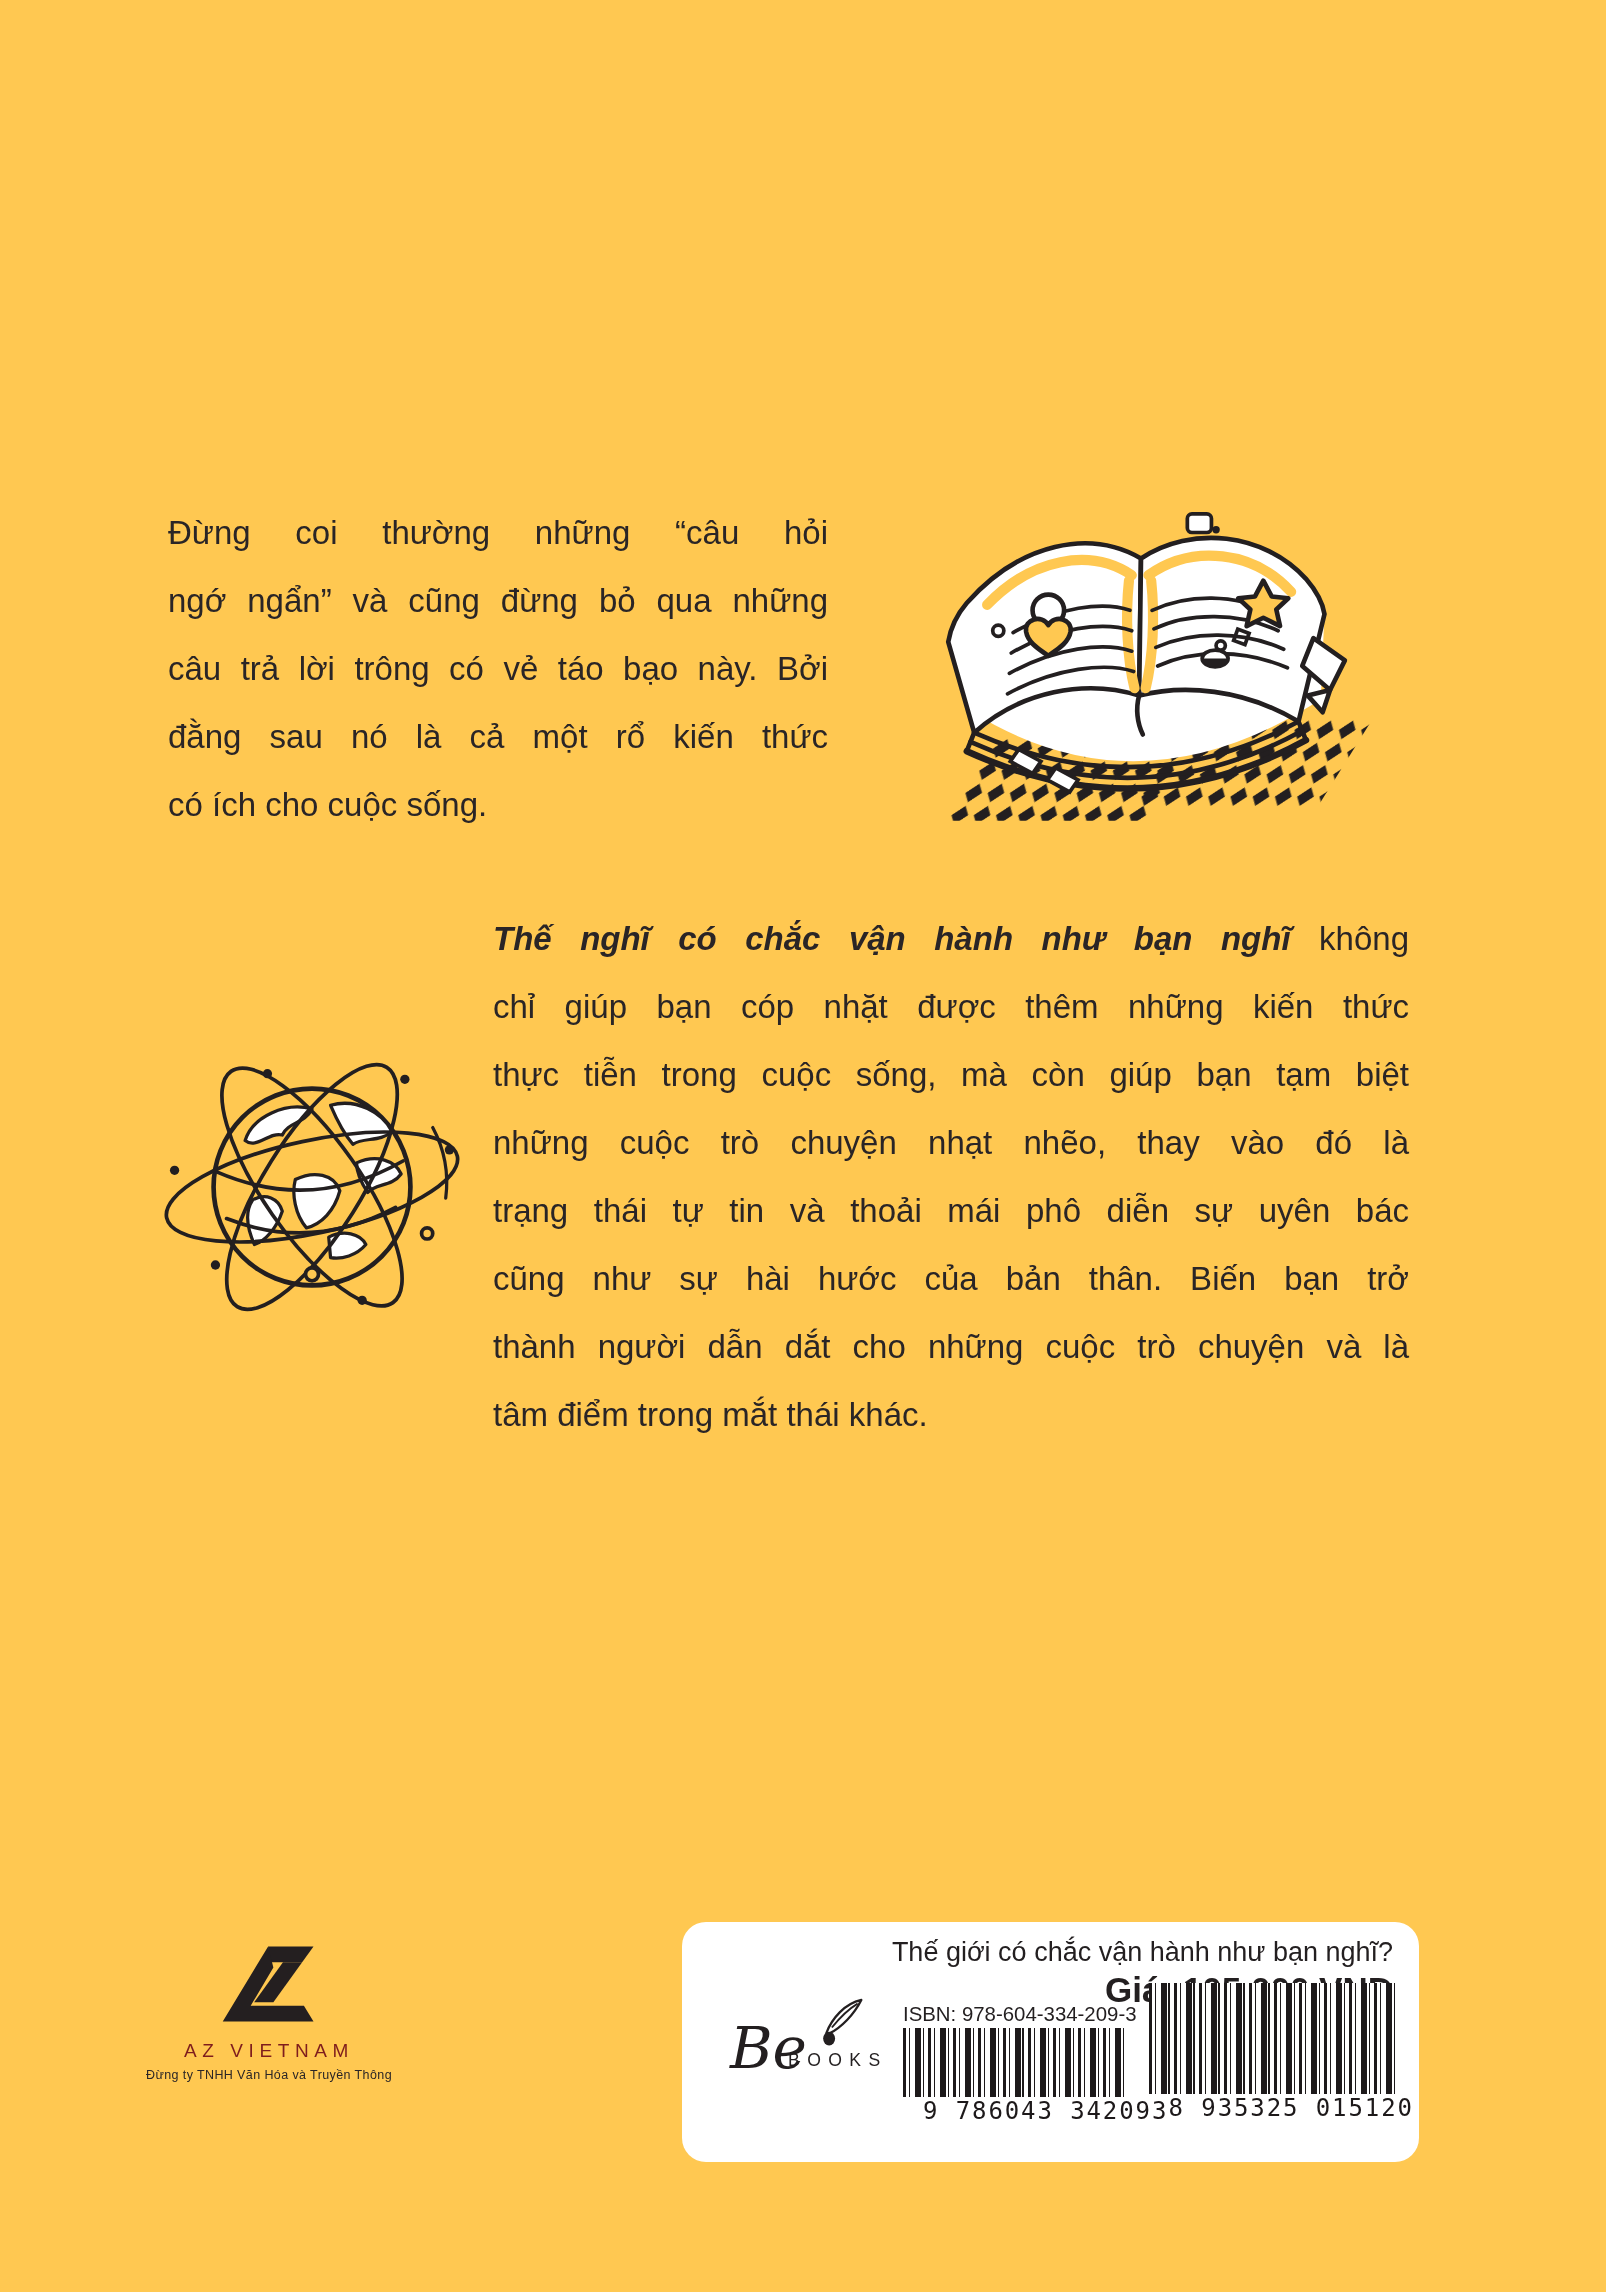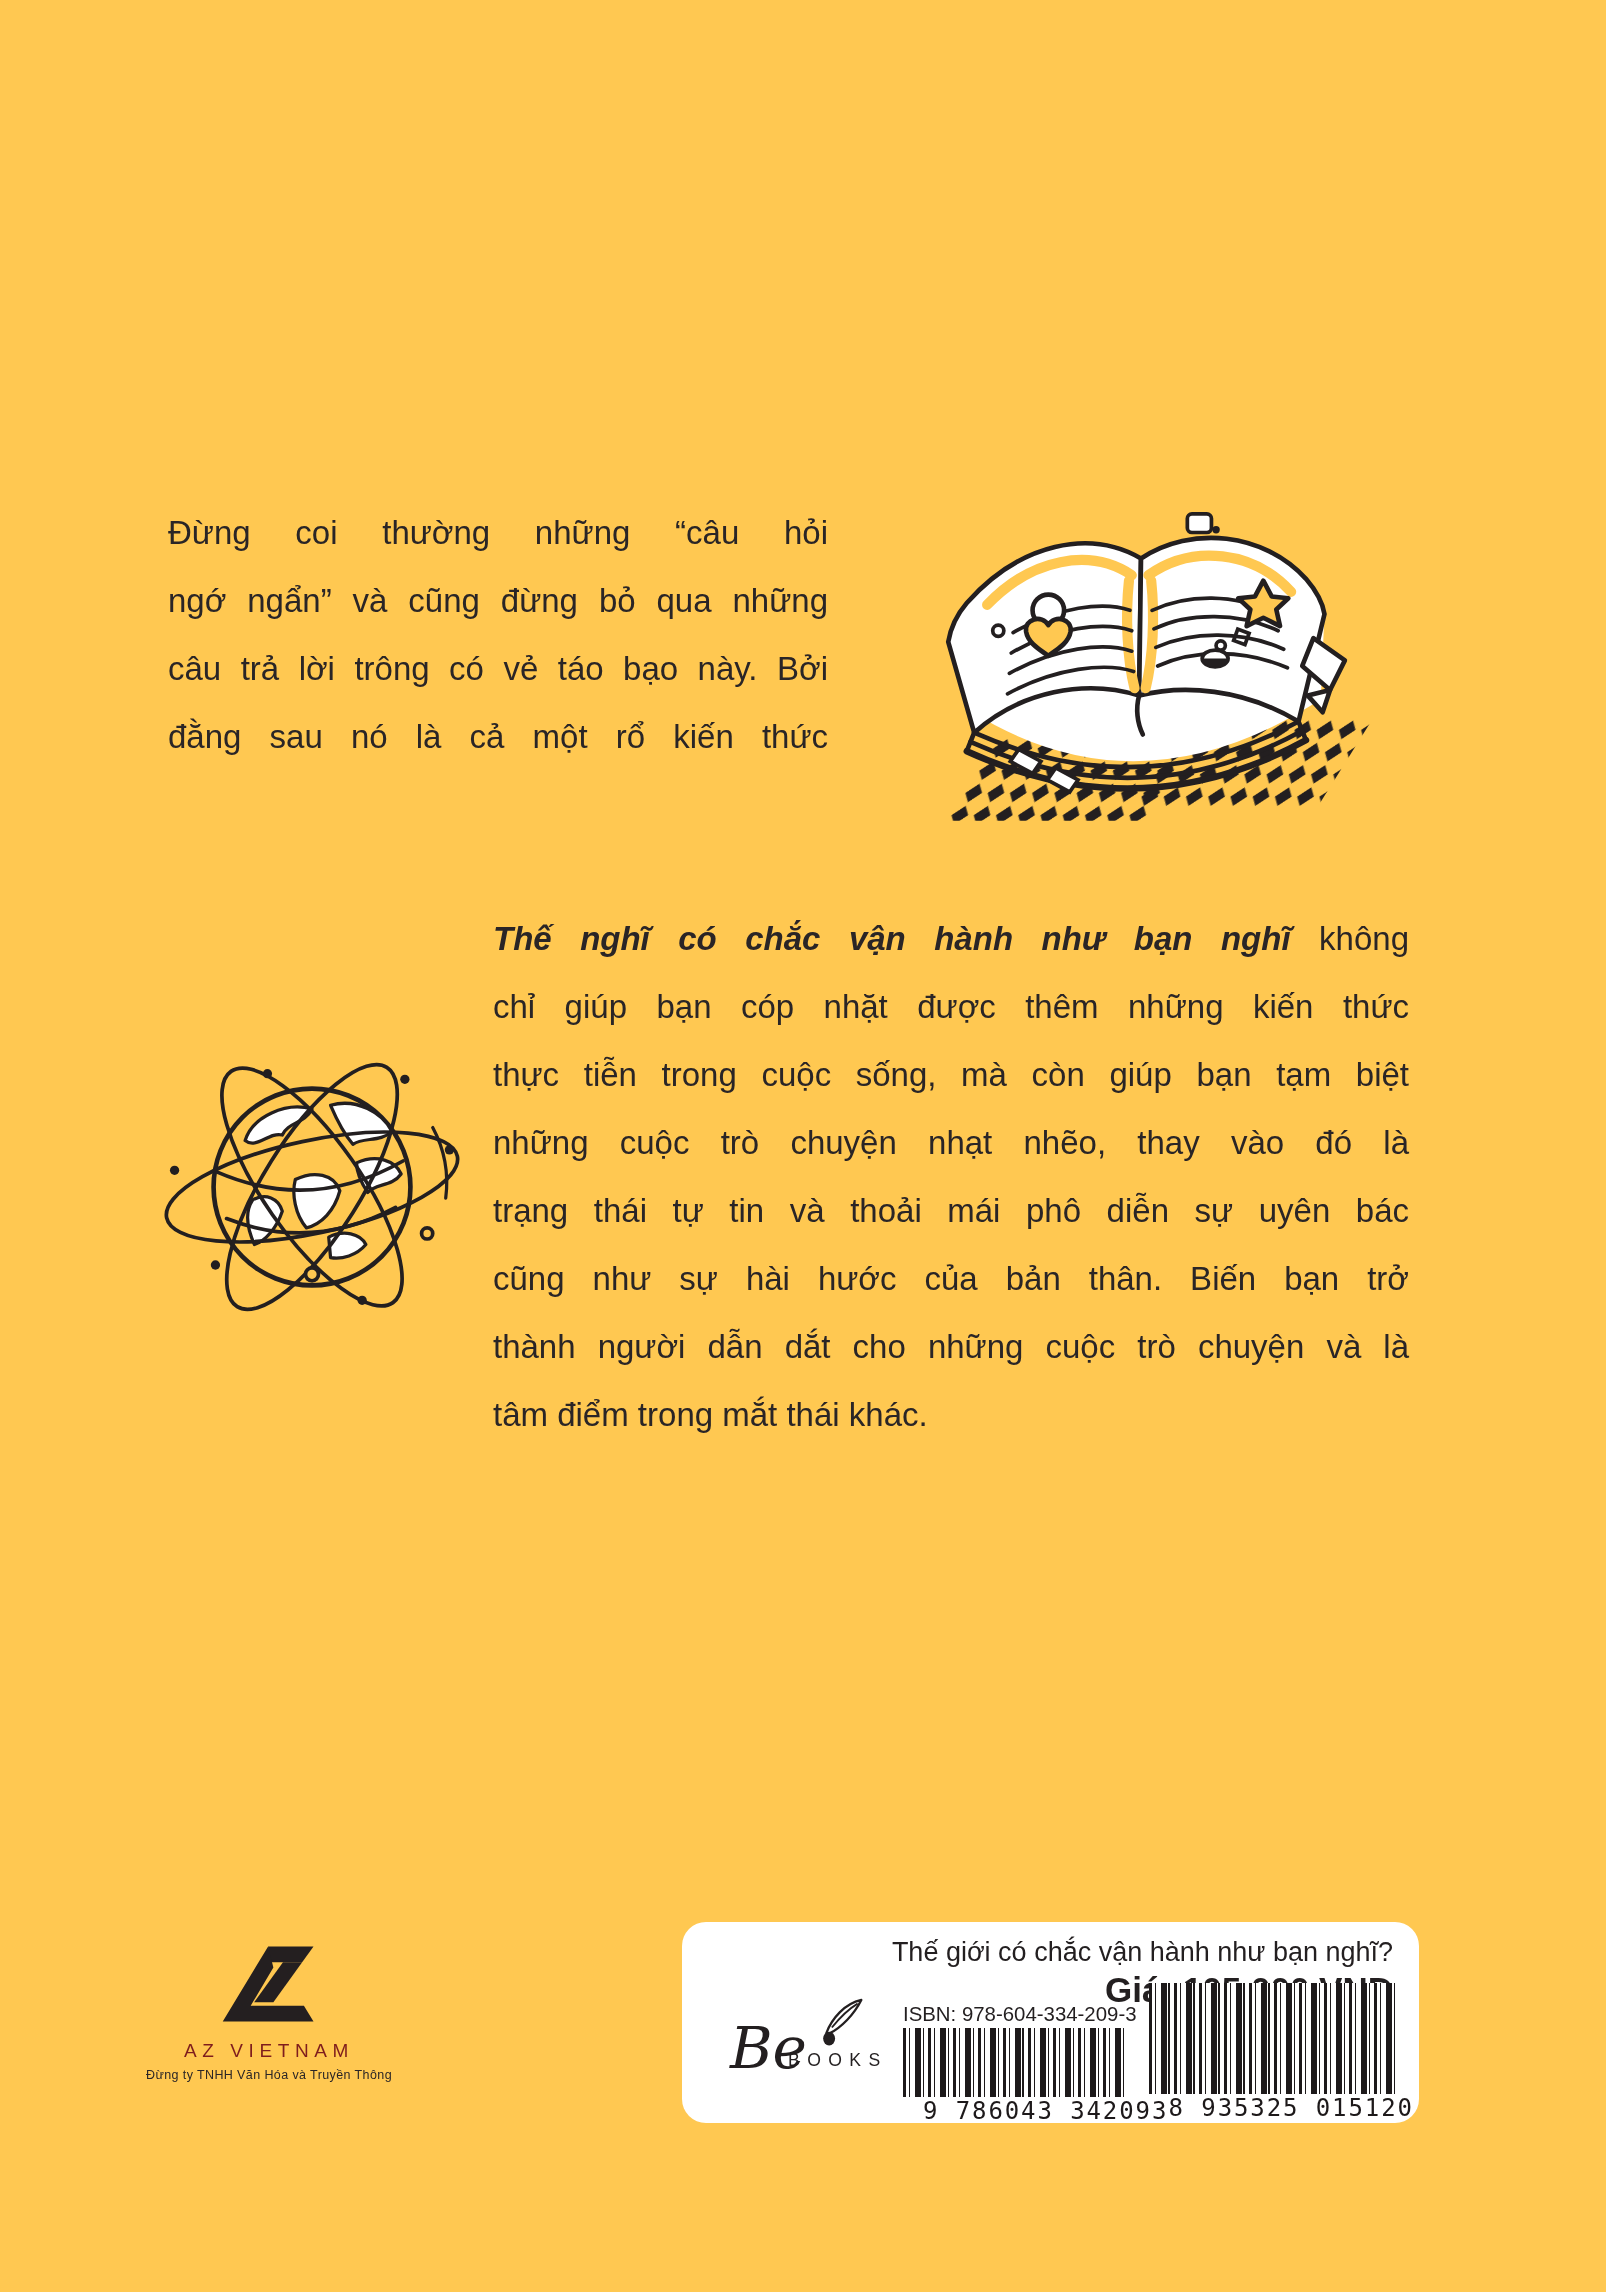--- a/index.html
+++ b/index.html
@@ -17,21 +17,21 @@
   #para2{left:493px;top:905px;width:916px;}
   .t-bold{font-weight:700;font-style:italic;}
   #book-art{position:absolute;left:909px;top:501px;width:464px;height:329px;}
   #globe-art{position:absolute;left:156px;top:1031px;width:312px;height:312px;}
   
   #publisher{position:absolute;left:116px;top:1944px;width:306px;text-align:center;}
   #publisher .mark{width:96px;height:80px;display:inline-block;}
   .pub-name{margin-top:13px;font-size:19px;letter-spacing:5.6px;font-weight:500;color:#7f1d1d;}
   .pub-sub{margin-top:5.6px;font-size:12.5px;letter-spacing:0.4px;color:#2A2526;}
   
-  #infobox{position:absolute;left:682px;top:1922px;width:737px;height:201px;
+  #infobox{position:absolute;left:682px;top:1922px;width:737px;height:240px;
            background:#ffffff;border-radius:24px;}
   .ib-title{position:absolute;right:26px;top:15px;font-size:27px;font-weight:500;color:#231F20;white-space:nowrap;}
   .ib-price{position:absolute;right:26px;top:48px;font-size:35px;font-weight:700;color:#231F20;white-space:nowrap;}
   .brand{position:absolute;left:48px;top:80px;width:167px;height:102px;}
   .brand-script{font-family:"DejaVu Serif",serif;font-style:italic;font-size:58px;line-height:93px;color:#231F20;}
   .brand-caps{position:absolute;left:58px;top:48px;font-size:17.6px;letter-spacing:7.4px;color:#231F20;}
   .brand-quill{position:absolute;left:89px;top:-3.7px;width:46px;height:48px;}
   .bars{background-image:repeating-linear-gradient(90deg,
       #1D191A 0px,#1D191A 2.8px,#fff 2.8px,#fff 5.6px,
       #1D191A 5.6px,#1D191A 7.4px,#fff 7.4px,#fff 12px,
@@ -45,20 +45,21 @@
   .bc-digits{font-family:"DejaVu Sans Mono",monospace;font-size:24px;line-height:28px;letter-spacing:1.9px;color:#1D191A;white-space:nowrap;margin-left:20px;}
 </style>
 </head>
 <body>
 
 <div id="para1" class="para">
   <div class="jline">Đừng coi thường những “câu hỏi</div>
   <div class="jline">ngớ ngẩn” và cũng đừng bỏ qua những</div>
   <div class="jline">câu trả lời trông có vẻ táo bạo này. Bởi</div>
   <div class="jline">đằng sau nó là cả một rổ kiến thức</div>
+  <div class="jline jlast">có ích cho cuộc sống.</div>
 </div>
 
 <svg id="book-art" viewBox="0 0 500 355" aria-hidden="true">
   <defs>
     <pattern id="dia" width="24" height="24" patternUnits="userSpaceOnUse">
       <path d="M12 2 L21 12 L12 22 L3 12 Z" fill="#231F20"></path>
     </pattern>
   </defs>
 
   <g transform="translate(95,255) skewX(-32)">

